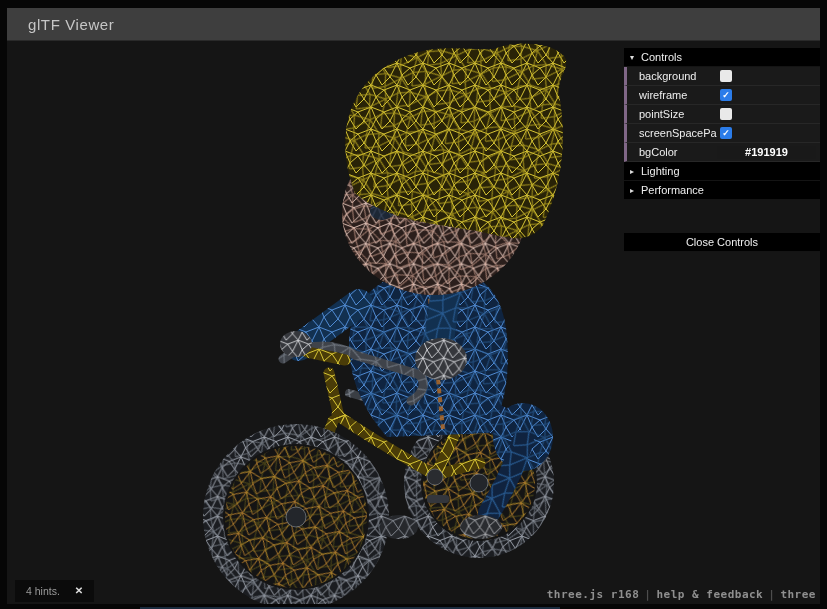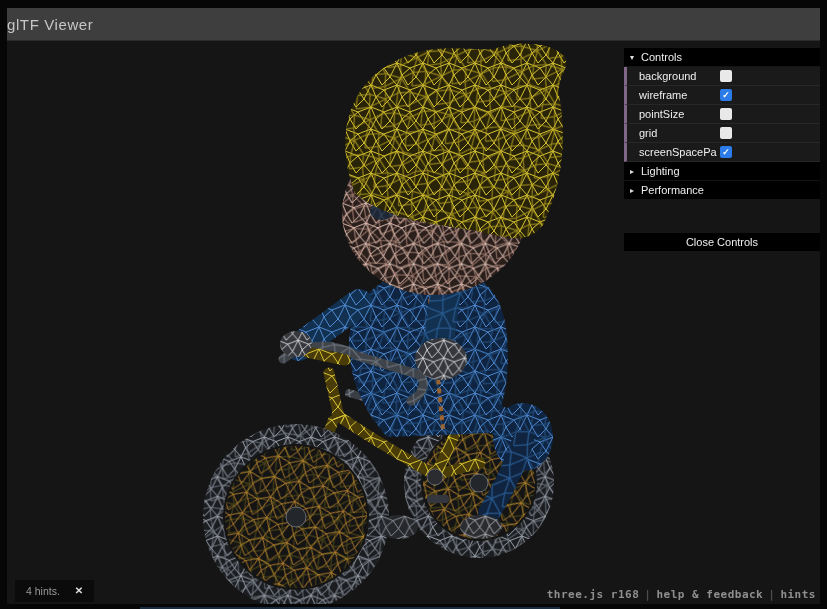--- a/index.html
+++ b/index.html
@@ -2,21 +2,21 @@
 <html style="--header-bg: #3e3e3e; --canvas-bg: #151515; --accent: #2FA1D6; --check-blue: #2b7ce9; --boolean-border: #806787; --panel-row-bg: #1a1a1a; --bg-color-value: #191919; --hair-yellow: #d4c12e; --shirt-blue: #3f7cc4; --skin-pink: #e3c0b4; --wheel-gray: #9aa2ad; --spoke-orange: #cc8c2c;"><head>
 <meta charset="utf-8">
 <style>
   html,body{margin:0;padding:0;}
   body{
     width:827px;height:609px;position:relative;overflow:hidden;
     background:#060606;
     font-family:"Liberation Sans",sans-serif;
   }
   .app{position:absolute;left:7px;top:8px;width:813px;height:596px;background:var(--canvas-bg,#151515);}
-  .header{height:33px;background:var(--header-bg,#3e3e3e);display:flex;align-items:center;border-bottom:1px solid #2a2a2a;box-sizing:border-box;}
+  .header{height:33px;background:var(--header-bg,#3e3e3e);display:flex;align-items:center;padding-left:21px;border-bottom:1px solid #2a2a2a;box-sizing:border-box;}
   .title{color:#c6c6c6;font-size:15px;letter-spacing:.6px;}
   .canvas{position:absolute;left:0;top:33px;right:0;bottom:0;overflow:hidden;background:var(--canvas-bg,#151515);}
   svg.model{position:absolute;left:0;top:0;}
 
   
   .gui{position:absolute;top:40px;right:0;width:196px;font-size:11px;color:#eee;z-index:5;}
   .folder-header,.closebtn{height:19px;background:#000;display:flex;align-items:center;padding-left:6px;cursor:pointer;box-sizing:border-box;border-bottom:1px solid #141414;}
   .folder-header .arrow{width:11px;font-size:8px;color:#ddd;}
   .closebtn{justify-content:center;padding-left:0;margin-top:33px;}
   .row{height:19px;background:var(--panel-row-bg,#1a1a1a);border-bottom:1px solid #272727;border-left:3px solid var(--boolean-border,#806787);display:flex;align-items:center;padding:0 4px 0 12px;box-sizing:border-box;}
@@ -200,21 +200,21 @@
         <use href="#hairP" fill="url(#pYb)" opacity=".75"></use>
       </g>
     </svg>
 
     <div class="hints">
       <span>4 hints.</span>
       <span class="hclose">✕</span>
     </div>
 
     <div class="footer">
-      <span>three.js r168</span><span class="sep">|</span><a>help &amp; feedback</a><span class="sep">|</span><a>hints</a>
+      <span>three.js r168</span><span class="sep">|</span><a>help &amp; feedback</a><span class="sep">|</span><a>three</a>
     </div>
   </div>
 
   <div class="gui">
     <div class="folder-header">
       <span class="arrow">▾</span>
       <span>Controls</span>
     </div>
 
     <div class="row bool">
@@ -223,26 +223,26 @@
     </div>
     <div class="row bool">
       <span class="rlabel">wireframe</span>
       <span class="cb checked">✓</span>
     </div>
     <div class="row bool">
       <span class="rlabel">pointSize</span>
       <span class="cb"></span>
     </div>
     <div class="row bool">
-      <span class="rlabel">grid</span>
-      <span class="cb"></span>
-    </div>
-    <div class="row bool">
       <span class="rlabel">screenSpacePan...</span>
       <span class="cb checked">✓</span>
+    </div>
+    <div class="row color">
+      <span class="rlabel">bgColor</span>
+      <span class="colorval">#191919</span>
     </div>
 
     <div class="folder-header">
       <span class="arrow">▸</span>
       <span>Lighting</span>
     </div>
     <div class="folder-header">
       <span class="arrow">▸</span>
       <span>Performance</span>
     </div>

